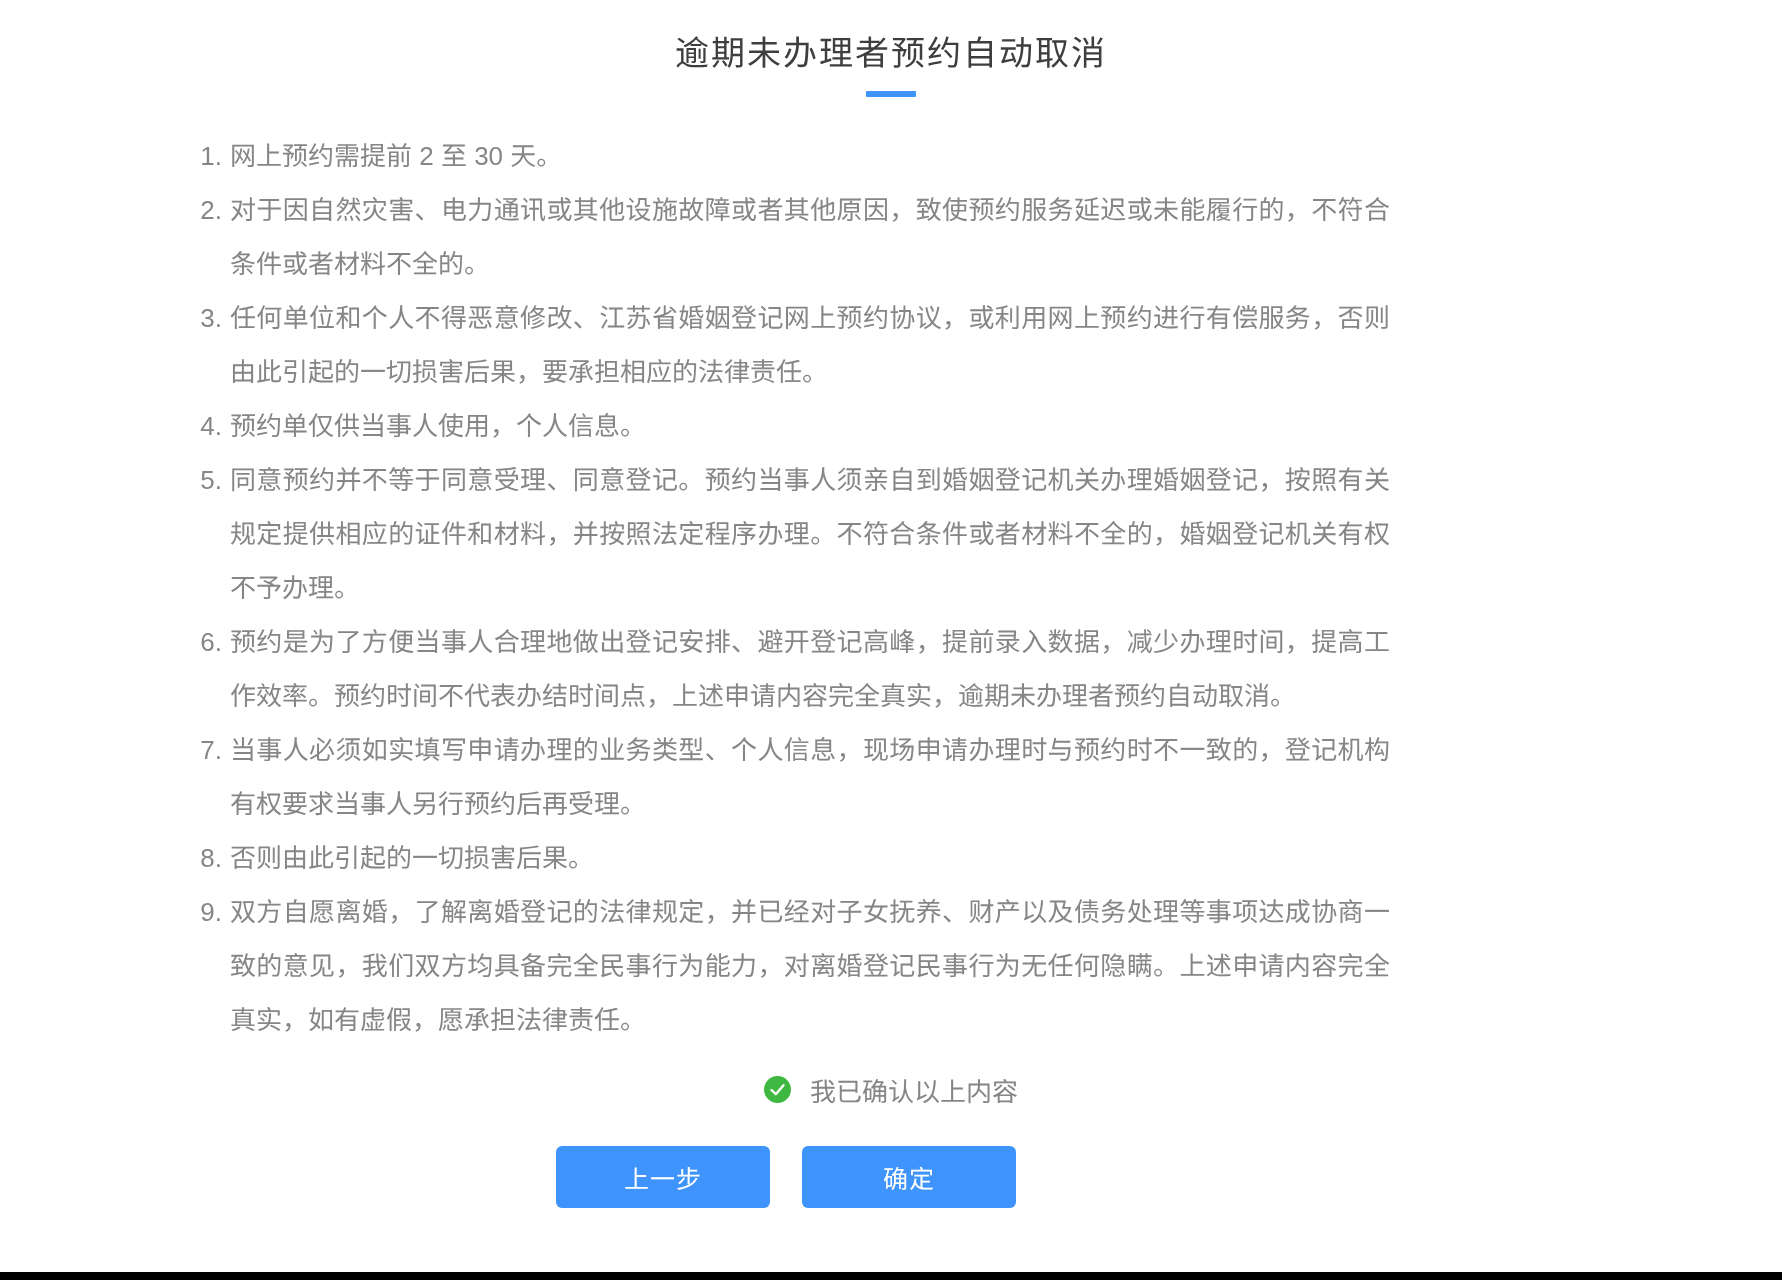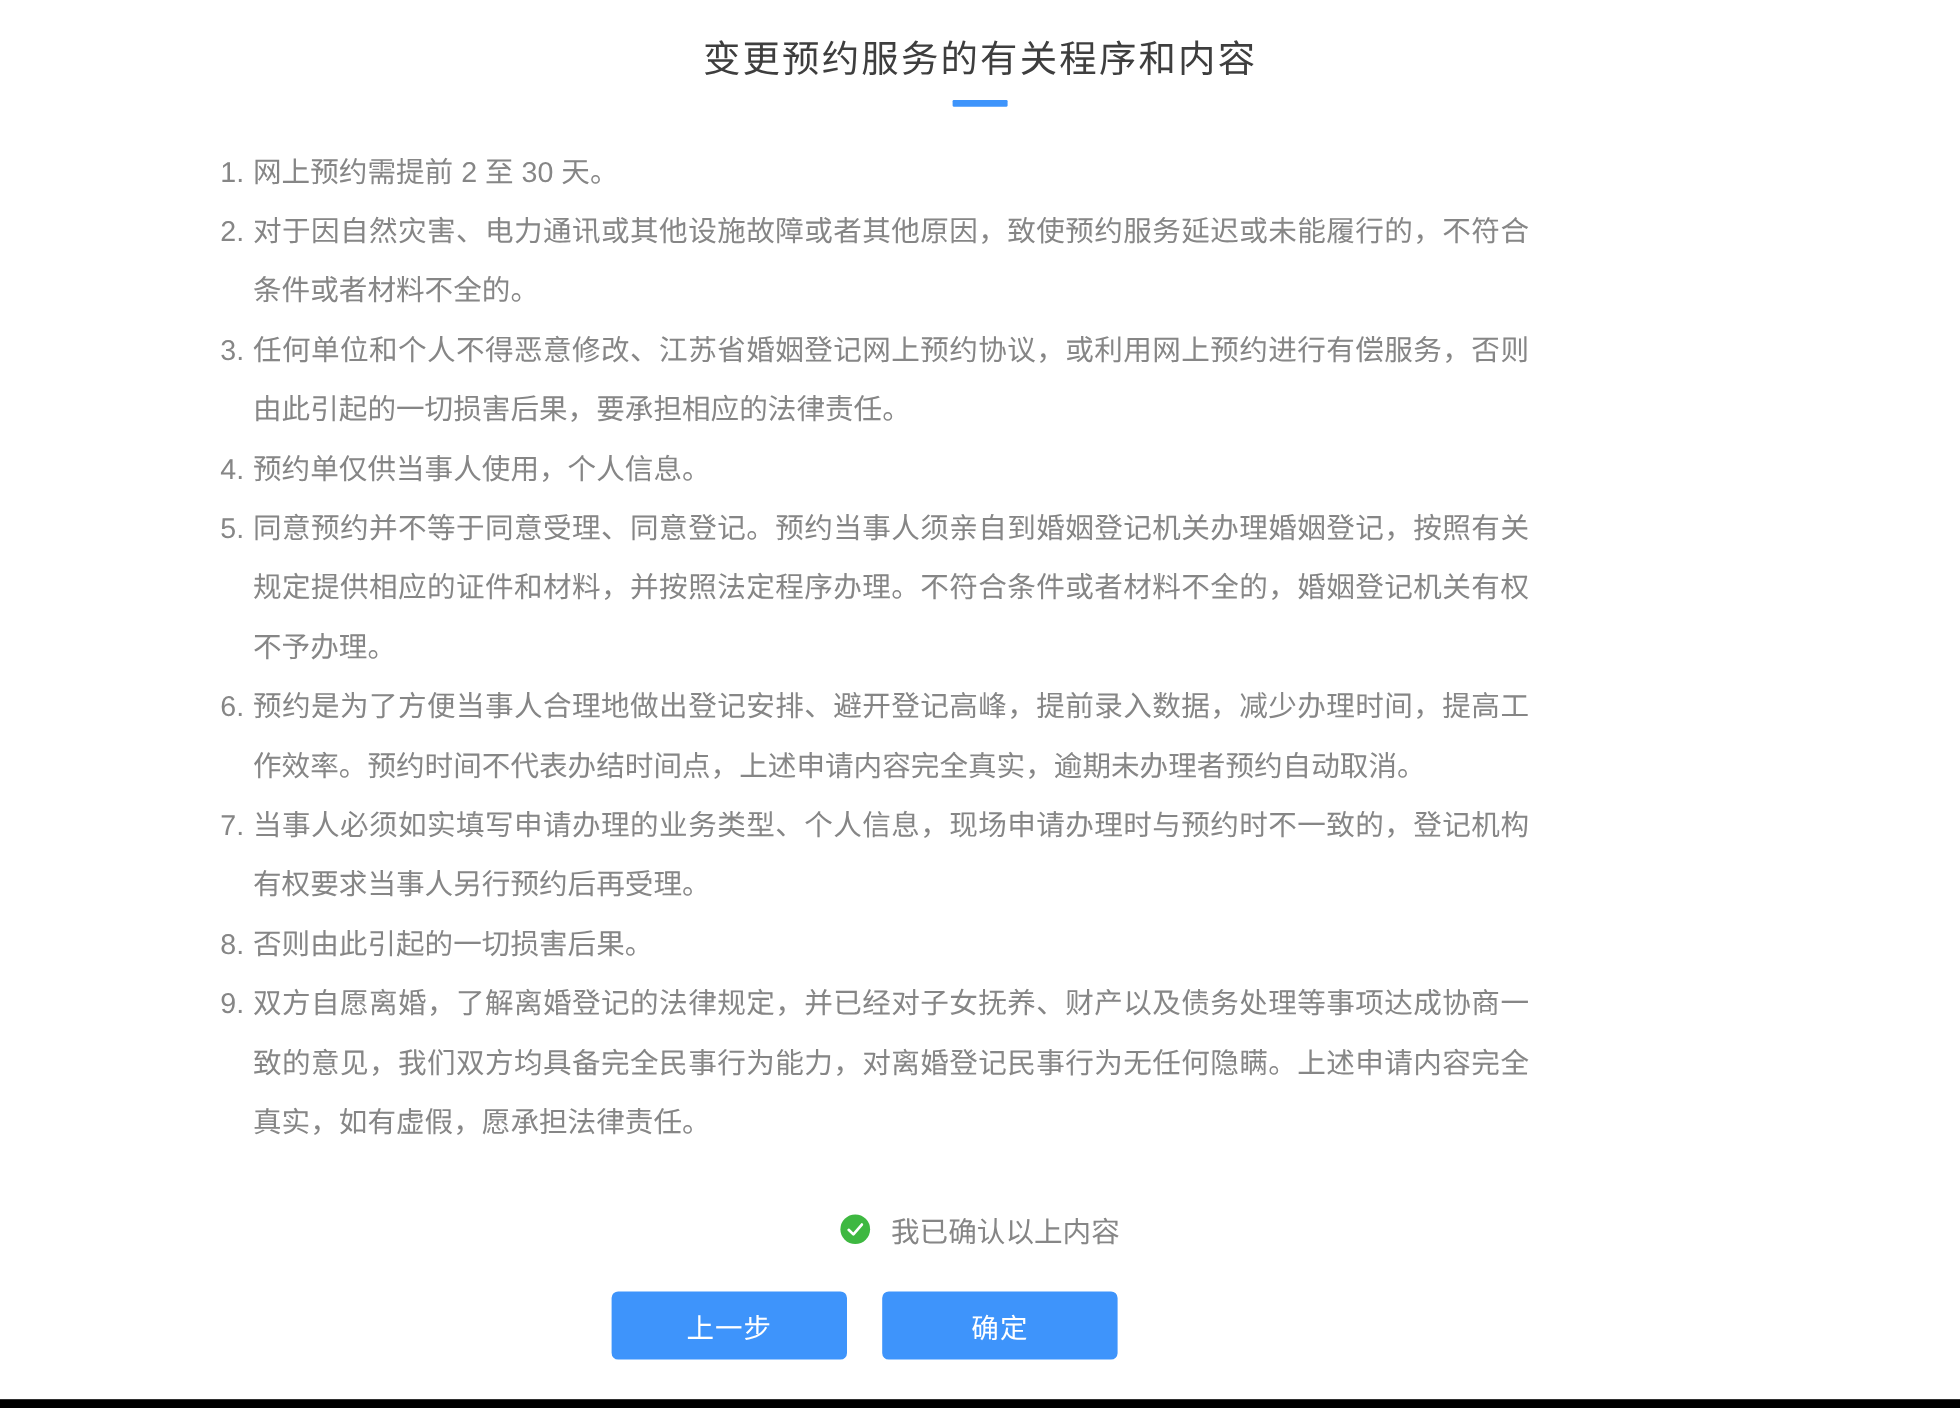--- a/index.html
+++ b/index.html
@@ -49,21 +49,21 @@
     width: 40px;
     margin-right: 8px;
     text-align: right;
   }
   .agreement-item .txt {
     flex: 1;
     text-align: justify;
     text-justify: inter-ideograph;
   }
   .confirm-row {
-    margin-top: 52px;
+    margin-top: 24px;
     display: flex;
     align-items: center;
     justify-content: center;
     gap: 19px;
     cursor: pointer;
   }
   .check-circle {
     width: 27px;
     height: 27px;
     border-radius: 50%;
@@ -109,21 +109,21 @@
     bottom: 0;
     width: 100%;
     height: 8px;
     background: #000000;
     z-index: 5;
   }
 </style>
 </head>
 <body>
 
-<div class="page-title">变更预约服务的有关程序和内容</div>
+<div class="page-title">逾期未办理者预约自动取消</div>
 
 <div class="title-underline"></div>
 
 <div class="agreement-list">
   <div class="agreement-item">
     <span class="num">1.</span>
     <span class="txt">网上预约需提前 2 至 30 天。</span>
   </div>
 
   <div class="agreement-item">

